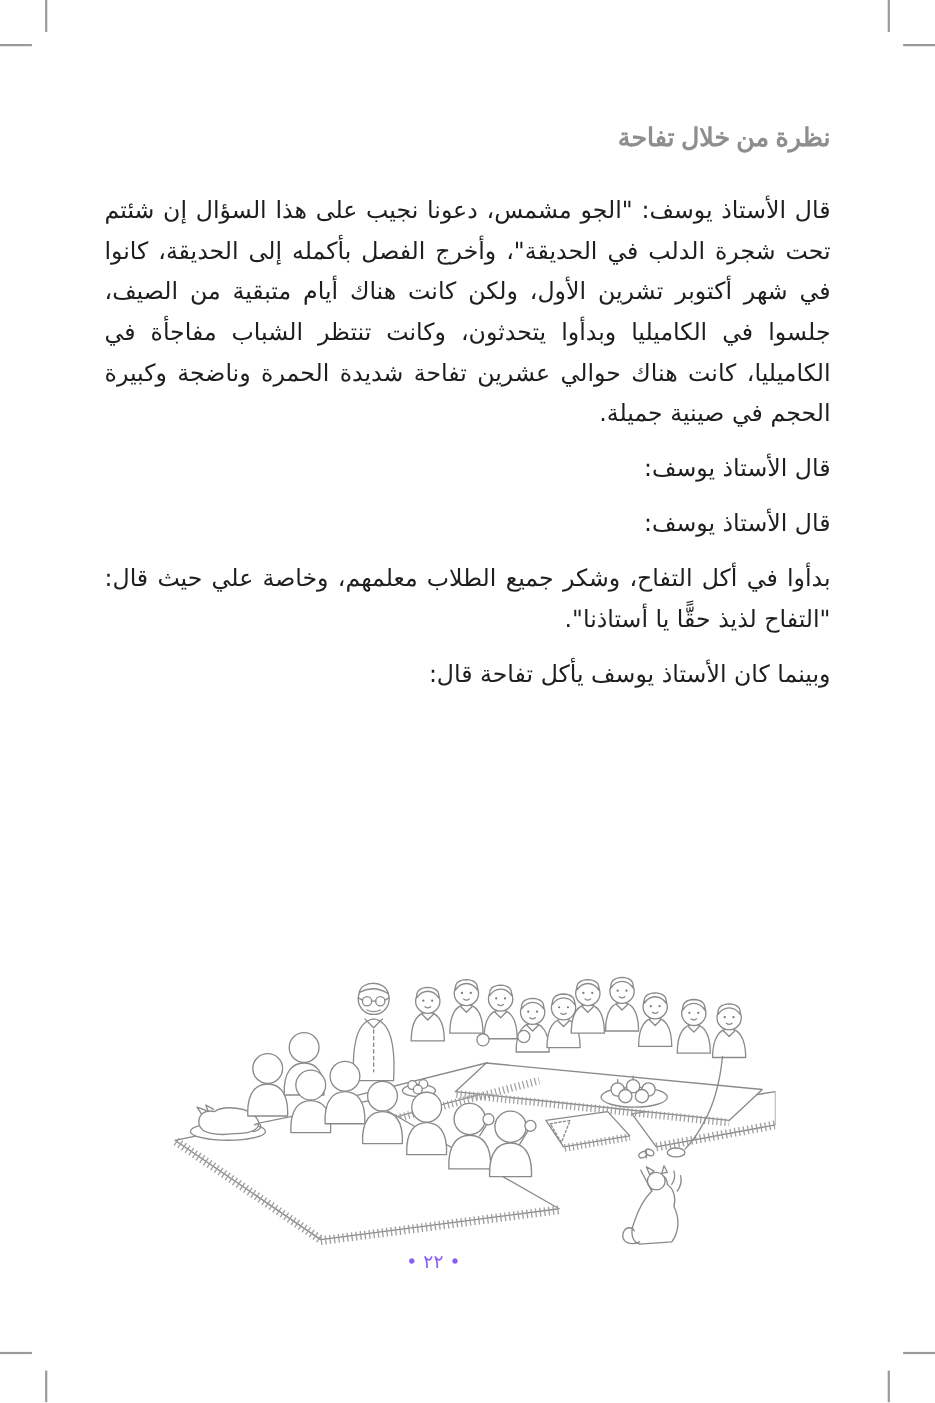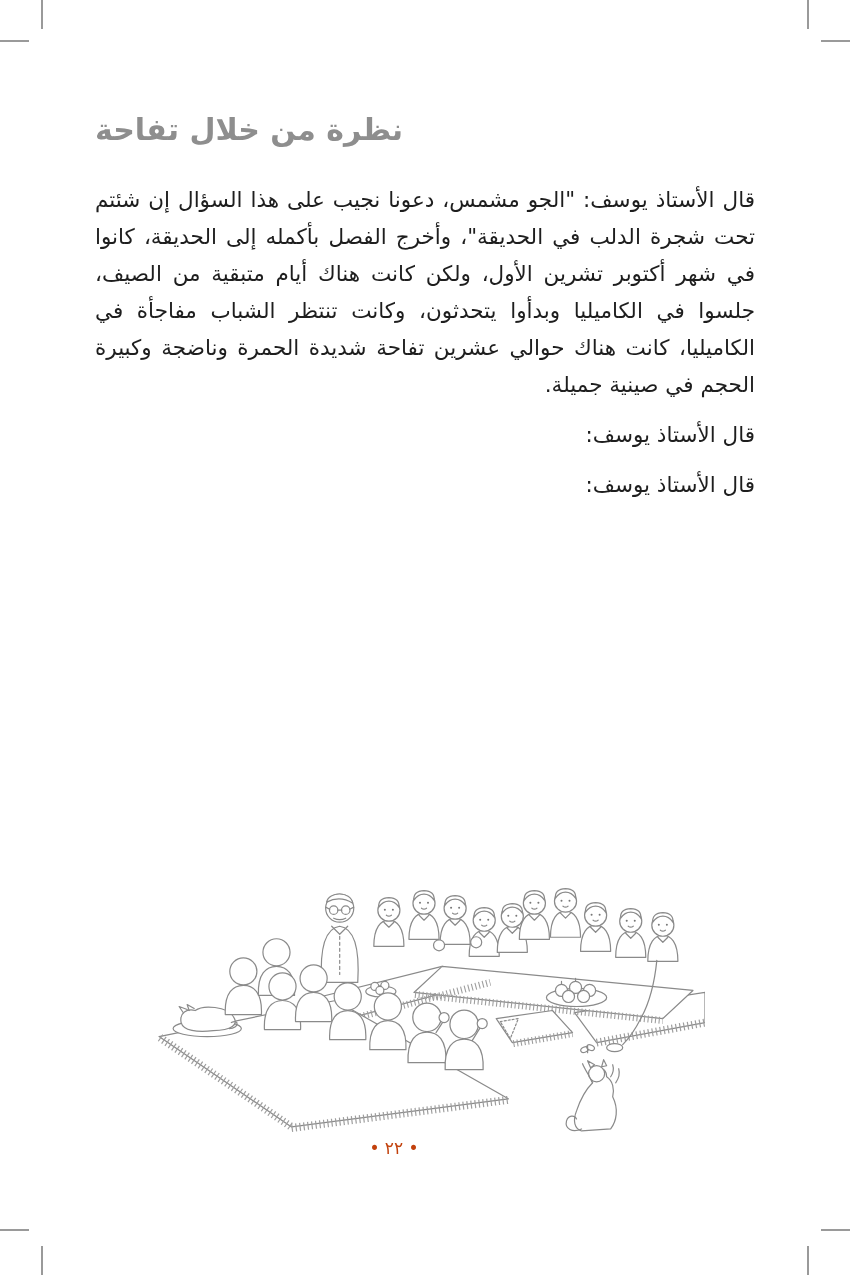--- a/index.html
+++ b/index.html
@@ -18,40 +18,41 @@
   .crop.tr-v{left:807px;top:0;} .crop.tr-h{left:821px;top:40px;}
   .crop.bl-v{left:41px;top:1246px;} .crop.bl-h{left:0;top:1229px;}
   .crop.br-v{left:807px;top:1246px;} .crop.br-h{left:821px;top:1229px;}
 
   .content{
     position:absolute;top:112px;right:95px;width:660px;
     direction:rtl;
   }
   h1.title{
     margin:0 0 34px 0;
-    text-align:left;
-    font-size:30px;font-weight:bold;
+    text-align:right;
+    font-size:23px;font-weight:bold;
     color:#8e8e8e;
     letter-spacing:0.5px;
+    font-family:Liberation Serif, serif;
   }
   .story p{
     margin:0 0 13px 0;
     font-size:21.5px;
     line-height:37px;
     color:#1e1e1e;
     text-align:justify;
   }
   figure.illo{
     position:absolute;left:140px;top:870px;margin:0;
     width:565px;height:268px;
   }
   .pagenum{
     position:absolute;left:0;top:1138px;width:788px;
     text-align:center;
-    font-size:17px;color:#c2410c;
+    font-size:17px;color:#8b5cf6;
     letter-spacing:4px;
   }
 </style>
 </head>
 <body>
 
 <div class="page">
 
   <div class="crop v tl-v"></div>
   <div class="crop h tl-h"></div>
@@ -61,20 +62,22 @@
   <div class="crop h bl-h"></div>
   <div class="crop v br-v"></div>
   <div class="crop h br-h"></div>
 
   <div class="content">
     <h1 class="title">نظرة من خلال تفاحة</h1>
     <div class="story">
       <p>قال الأستاذ يوسف: "الجو مشمس، دعونا نجيب على هذا السؤال إن شئتم تحت شجرة الدلب في الحديقة"، وأخرج الفصل بأكمله إلى الحديقة، كانوا في شهر أكتوبر تشرين الأول، ولكن كانت هناك أيام متبقية من الصيف، جلسوا في الكاميليا وبدأوا يتحدثون، وكانت تنتظر الشباب مفاجأة في الكاميليا، كانت هناك حوالي عشرين تفاحة شديدة الحمرة وناضجة وكبيرة الحجم في صينية جميلة.</p>
       <p>قال الأستاذ يوسف:</p>
       <p>قال الأستاذ يوسف:</p>
+      <p>بدأوا في أكل التفاح، وشكر جميع الطلاب معلمهم، وخاصة علي حيث قال: "التفاح لذيذ حقًّا يا أستاذنا".</p>
+      <p>وبينما كان الأستاذ يوسف يأكل تفاحة قال:</p>
     </div>
   </div>
 
   <figure class="illo">
     <svg viewBox="0 0 560 265" width="562" height="266" role="img" aria-label="رسم تخطيطي: المعلم والطلاب جالسون حول طاولة منخفضة يأكلون التفاح، صينية تفاح على الطاولة، قطة نائمة على المنصة وقطة تلعب بفراشة">
       <defs>
 
         <g id="kidB">
           <path d="M-15,36 C-15,17 -8,10 0,10 C8,10 15,17 15,36 Z" fill="#fff"></path>
           <path d="M-5,12 L0,17 L5,12" fill="none"></path>

